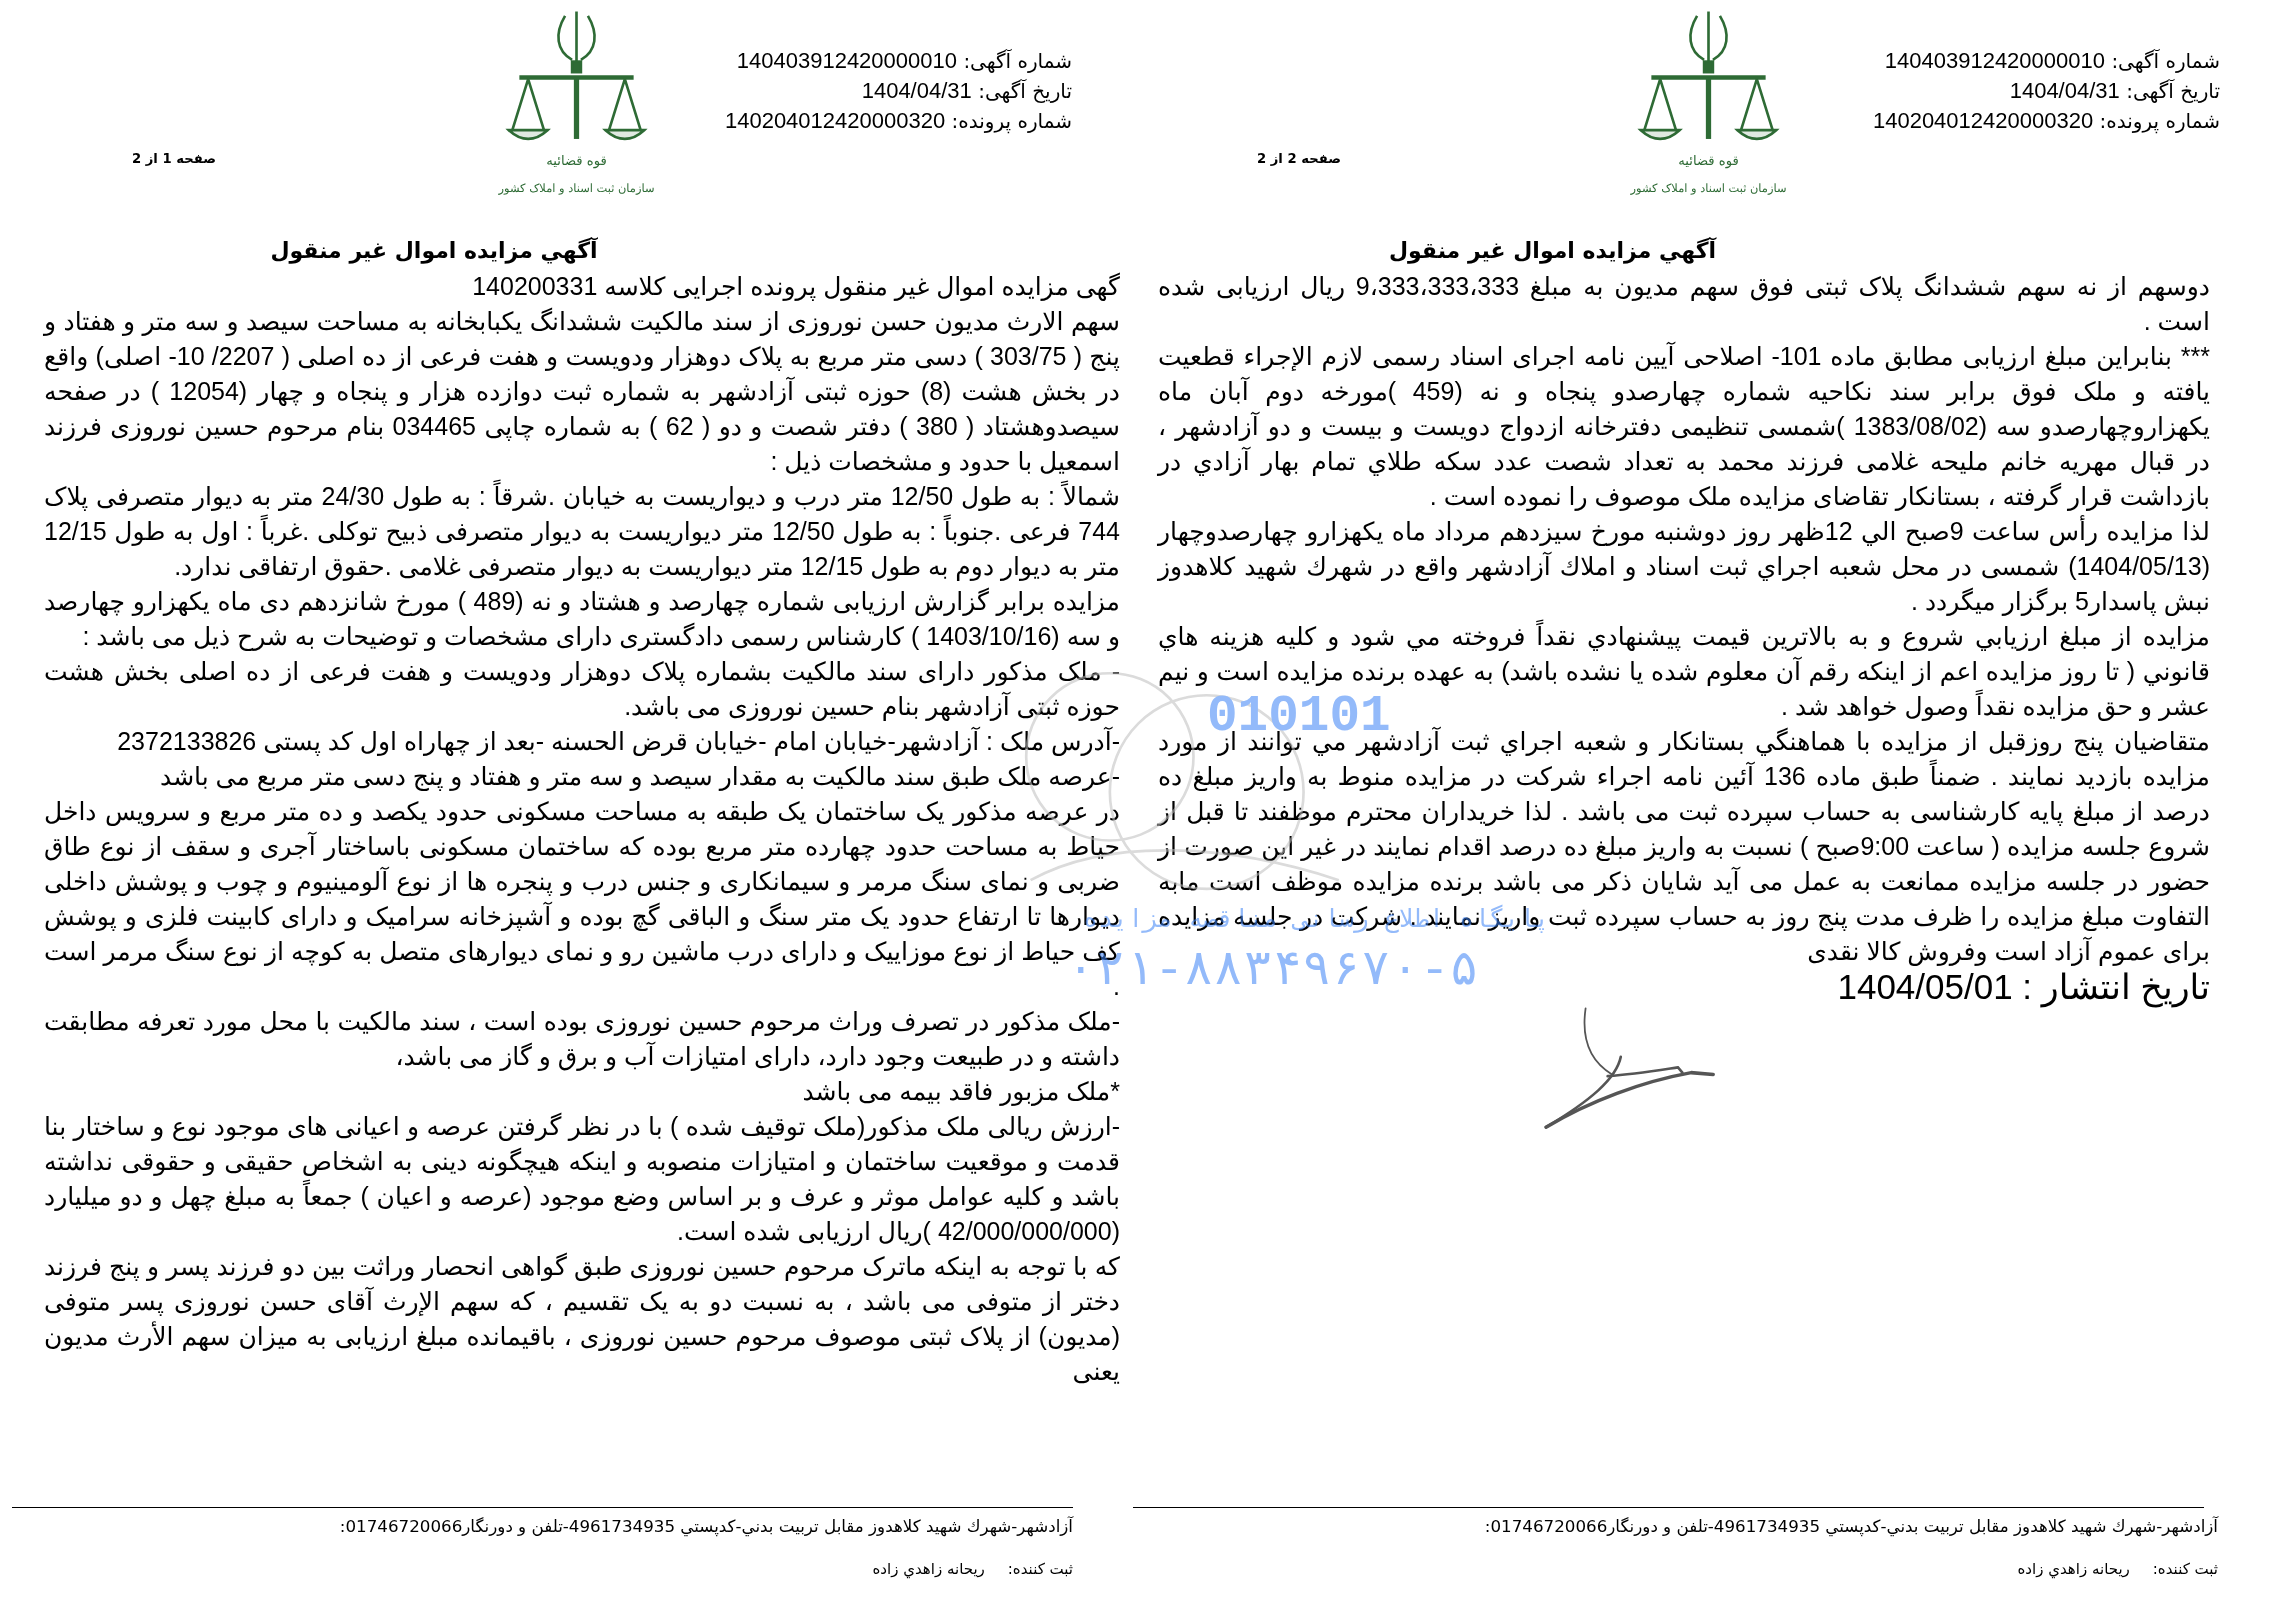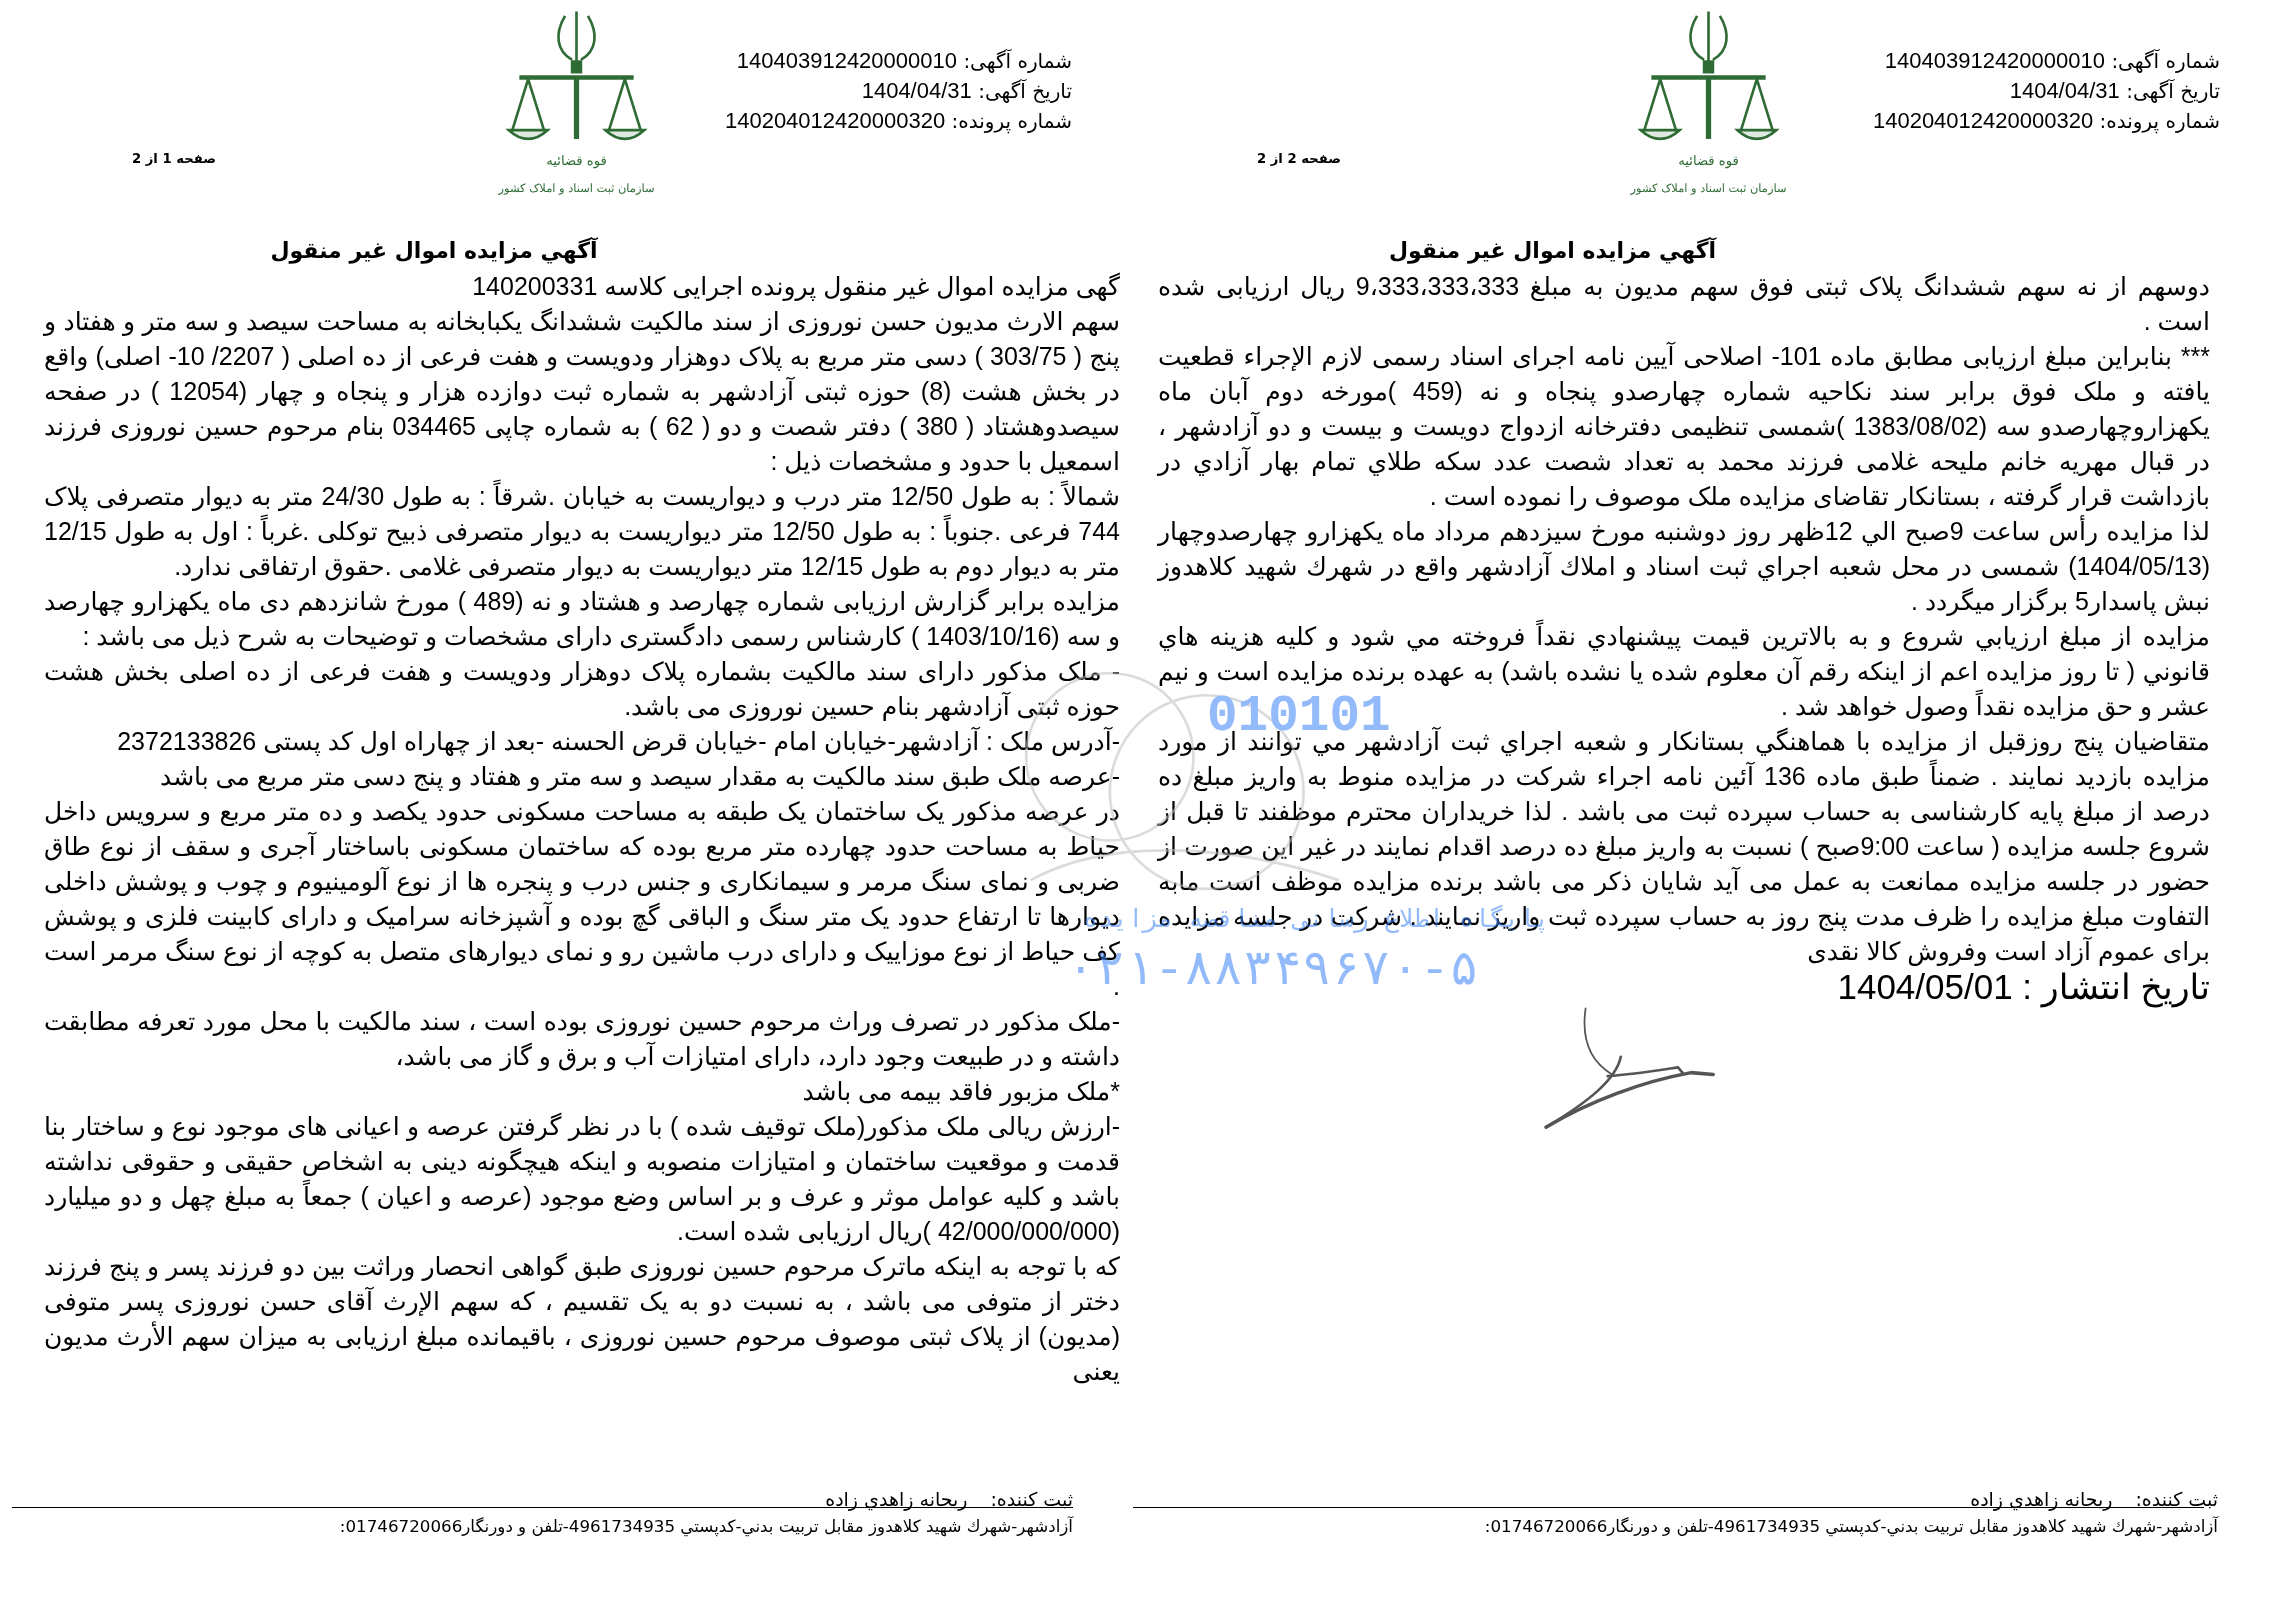--- a/index.html
+++ b/index.html
@@ -21,21 +21,21 @@
   .page-right .pageno { left:143px; }
   .title { position:absolute; top:238px; width:100%; text-align:center; font-weight:bold; font-size:22px; direction:rtl; }
   .page-left .title { left:-123px; }
   .page-right .title { left:-141px; }
   .body { position:absolute; top:269px; direction:rtl; text-align:justify; text-align-last:right;
           font-family:"Liberation Sans", sans-serif; font-size:25px; line-height:35px;margin-left:28px; }
   .page-left .body { left:16px; width:1076px; }
   .page-right .body { left:16px; width:1052px; }
   .body p { margin:0; }
   .pub-date { font-size:35px; }
-  .footer-reg { position:absolute; top:1488px; direction:rtl; font-size:19px; white-space:nowrap; }
+  .footer-reg { position:absolute; top:1560px; direction:rtl; font-size:15px; white-space:nowrap; }
   .page-left .footer-reg { right:41px; }
   .page-right .footer-reg { right:55px; }
   .footer-reg .gap { display:inline-block; width:23px; }
   .footer-rule { position:absolute; top:1507px; height:0; border-top:1.8px solid #000; }
   .page-left .footer-rule { left:12.3px; width:1061px; }
   .page-right .footer-rule { left:19.4px; width:1071px; }
   .footer-addr { position:absolute; top:1516px; direction:rtl; font-size:16.7px; white-space:nowrap; }
   .page-left .footer-addr { right:41px; }
   .page-right .footer-addr { right:55px; }
   .signature { position:absolute; left:423px; top:1004px; width:194px; height:132px; }

